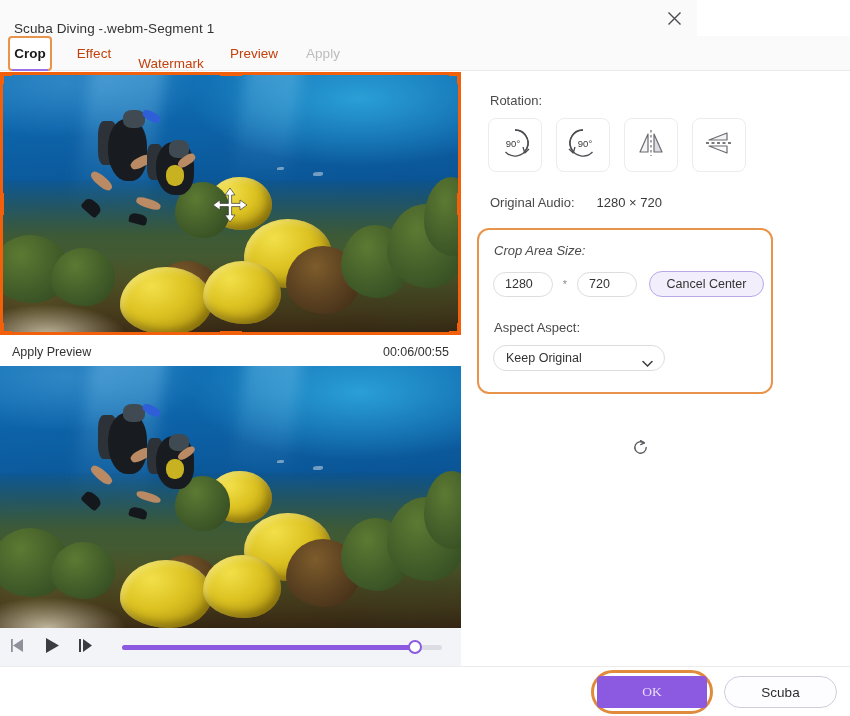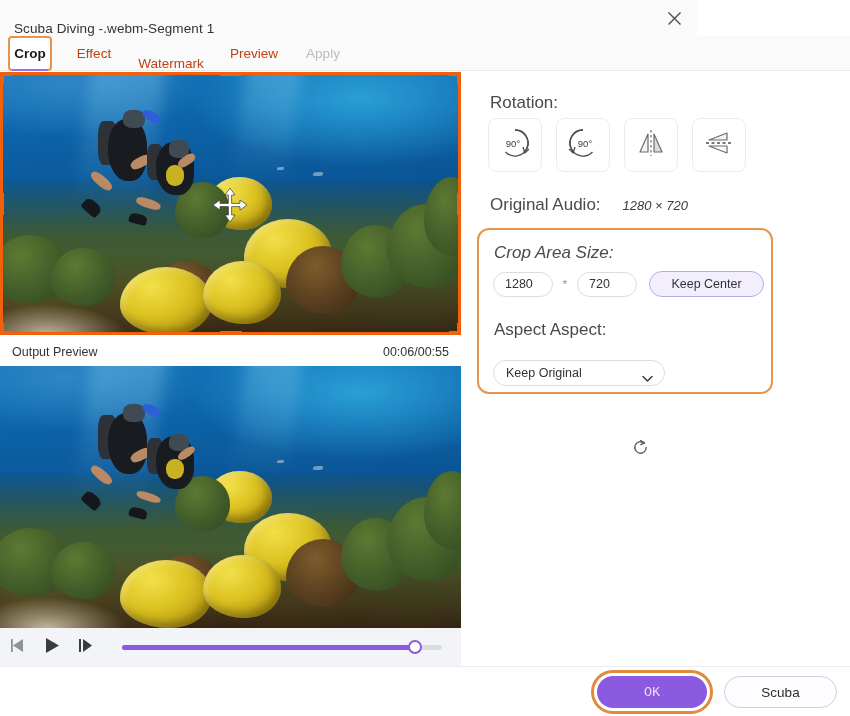--- a/index.html
+++ b/index.html
@@ -231,39 +231,39 @@
     border-radius: 50%; background: #ffffff;
     border: 2.5px solid #8c5ae0;
   }
 
   
   .rpanel {
     position: absolute; left: 461px; top: 72px;
     width: 389px; height: 574px;
     background: #ffffff;
   }
-  .field-label { font-size: 17px; color: #4a4a4a; }
+  .field-label { font-size: 13px; color: #4a4a4a; }
 
   #rotation-label { position: absolute; left: 29px; top: 21px; }
 
   .rot-row { position: absolute; left: 27px; top: 46px; display: flex; gap: 14px; }
   .rot-btn {
     width: 54px; height: 54px;
     border: 1px solid #ececec;
     border-radius: 8px;
     background: #ffffff;
     display: flex; align-items: center; justify-content: center;
     cursor: pointer;
   }
 
   #original-size-row {
     position: absolute; left: 29px; top: 123px;
     display: flex; align-items: baseline; gap: 22px;
   }
-  #original-size-value { font-size: 13px; color: #3a3a3a; font-style: italic; }
+  #original-size-value { font-size: 13px; color: #3a3a3a; }
 
   .crop-box {
     position: absolute; left: 16px; top: 156px;
     width: 296px; height: 166px;
     border: 2px solid #e8944a;
     border-radius: 12px;
   }
   #crop-area-label { position: absolute; left: 15px; top: 13px; font-style: italic; }
   .size-row { position: absolute; left: 14px; top: 41px; display: flex; align-items: center; }
   .num-input {
@@ -283,21 +283,21 @@
     width: 115px; height: 26px;
     border: 1px solid #b9a8e8;
     border-radius: 13px;
     background: #f2eefc;
     font-family: "Liberation Sans", sans-serif;
     font-size: 12.5px;
     color: #333333;
     cursor: pointer;
   }
   #aspect-label { position: absolute; left: 15px; top: 90px; }
-  .select-wrap { position: absolute; left: 14px; top: 130px; width: 172px; height: 38px; }
+  .select-wrap { position: absolute; left: 14px; top: 115px; width: 172px; height: 38px; }
   .sel {
     width: 172px; height: 26px;
     border: 1px solid #dddddd;
     border-radius: 13px;
     background: #ffffff;
     font-family: "Liberation Sans", sans-serif;
     font-size: 12.5px;
     color: #333333;
     padding: 0 26px 0 12px;
     appearance: none;
@@ -338,24 +338,24 @@
     position: absolute; left: 591px; top: 670px;
     width: 122px; height: 44px;
     border: 3px solid #e08a3c;
     border-radius: 22px;
     background: #ffffff;
   }
   .ok-btn {
     position: absolute; left: 597px; top: 676px;
     width: 110px; height: 32px;
     border: none;
-    border-radius: 16px;
+    border-radius: 4px;
     background: #8c5ae0;
     color: #e8dcfb;
-    font-family: Liberation Mono, monospace;
+    font-family: Liberation Serif, serif;
     font-size: 13.5px;
     cursor: pointer;
   }
   .cancel-btn {
     position: absolute; left: 724px; top: 676px;
     width: 113px; height: 32px;
     border: 1px solid #cfcfdc;
     border-radius: 16px;
     background: #fdfdff;
     font-family: "Liberation Sans", sans-serif;
@@ -461,21 +461,21 @@
 
   <div class="move-cursor">
     <svg width="38" height="38" viewBox="0 0 38 38">
       <g fill="#ffffff" stroke="#3a3a3a" stroke-width="0.7" stroke-linejoin="round">
         <path d="M19 2 L24 9 L20.6 9 L20.6 17.4 L29 17.4 L29 14 L36 19 L29 24 L29 20.6 L20.6 20.6 L20.6 29 L24 29 L19 36 L14 29 L17.4 29 L17.4 20.6 L9 20.6 L9 24 L2 19 L9 14 L9 17.4 L17.4 17.4 L17.4 9 L14 9 Z"></path>
       </g>
     </svg>
   </div>
 
   <div class="outbar">
-    <span>Output Preview</span>
+    <span>Apply Preview</span>
     <span>00:06/00:55</span>
   </div>
 
   <div class="preview-pane">
     <div class="scene">
       <div class="water"></div>
       <div class="shaft" style="left:18%;"></div>
       <div class="shaft" style="left:52%; width:12%; height:50%;"></div>
       <div class="reef"></div>
       <div class="reef-dark"></div>
@@ -596,21 +596,21 @@
       <span id="original-size-value">1280 × 720</span>
     </div>
 
     <div class="crop-box">
       <div class="field-label" id="crop-area-label">Crop Area Size:</div>
 
       <div class="size-row">
         <input class="num-input" type="text" value="1280" style="">
         <span class="mult">*</span>
         <input class="num-input" type="text" value="720" style="">
-        <button class="align-btn">Keep Center</button>
+        <button class="align-btn">Cancel Center</button>
       </div>
 
       <div class="field-label" id="aspect-label">Aspect Aspect:</div>
 
       <div class="select-wrap">
         <select class="sel">
           <option>Keep Original</option>
         </select>
         <span class="sel-arrow">
           <svg width="11" height="8" viewBox="0 0 11 8">

